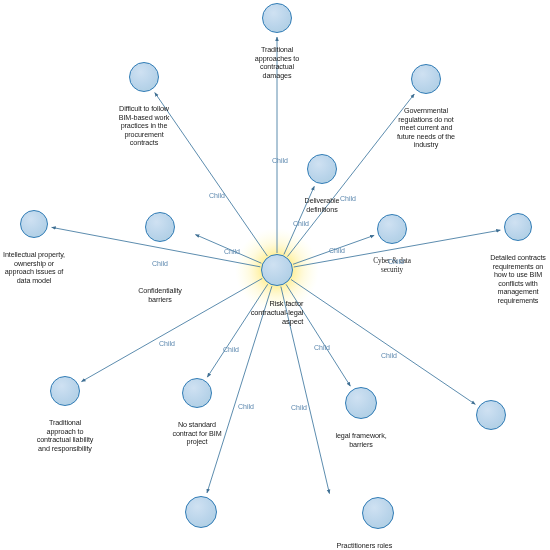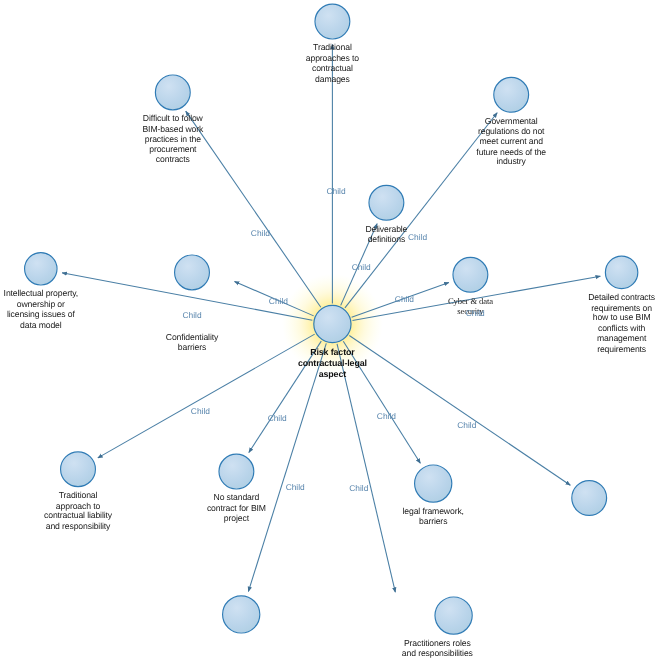--- a/index.html
+++ b/index.html
@@ -33,33 +33,34 @@
     align-items: center;
     width: 120px;
   }
   .node-circle {
     border-radius: 50%;
     background: radial-gradient(circle at 38% 32%, #cfe1f2 0%, #b9d4ea 55%, #aaccdf 100%);
     border: 1px solid #2f7bb5;
     box-sizing: border-box;
   }
   .node-label {
-    margin-top: 3px;
+    margin-top: 13px;
     text-align: center;
     color: #1a1a1a;
     font-size: 7.2px;
     line-height: 8.6px;
     letter-spacing: -0.1px;
     white-space: pre-line;
   }
   .node-center .node-label {
     font-size: 7.4px;
     line-height: 9px;
-    font-weight: 700;
+    font-weight: 400;
     color: #111111;
+    text-align: right;
   }
   .edge-label {
     position: absolute;
     transform: translate(-50%, -50%);
     color: #5b87ae;
     font-size: 7px;
     line-height: 8px;
     white-space: nowrap;
     pointer-events: none;
   }
@@ -134,21 +135,21 @@
       </div>
       <div class="node" style="left: 322px; top: 169px; transform: translate(-50%, -15px);">
         <div class="node-circle" style="width: 30px; height: 30px;"></div>
         <div class="node-label">Deliverable
 definitions</div>
       </div>
       <div class="node" style="left: 34px; top: 224px; transform: translate(-50%, -14px);">
         <div class="node-circle" style="width: 28px; height: 28px;"></div>
         <div class="node-label">Intellectual property,
 ownership or
-licensing issues of
+approach issues of
 data model</div>
       </div>
       <div class="node" style="left: 160px; top: 227px; transform: translate(-50%, -15px); gap: 32px;">
         <div class="node-circle" style="width: 30px; height: 30px;"></div>
         <div class="node-label">Confidentiality
 barriers</div>
       </div>
       <div class="node" style="left: 392px; top: 229px; transform: translate(-50%, -15px); font-family: Liberation Serif, serif;">
         <div class="node-circle" style="width: 30px; height: 30px;"></div>
         <div class="node-label">Cyber &amp; data

